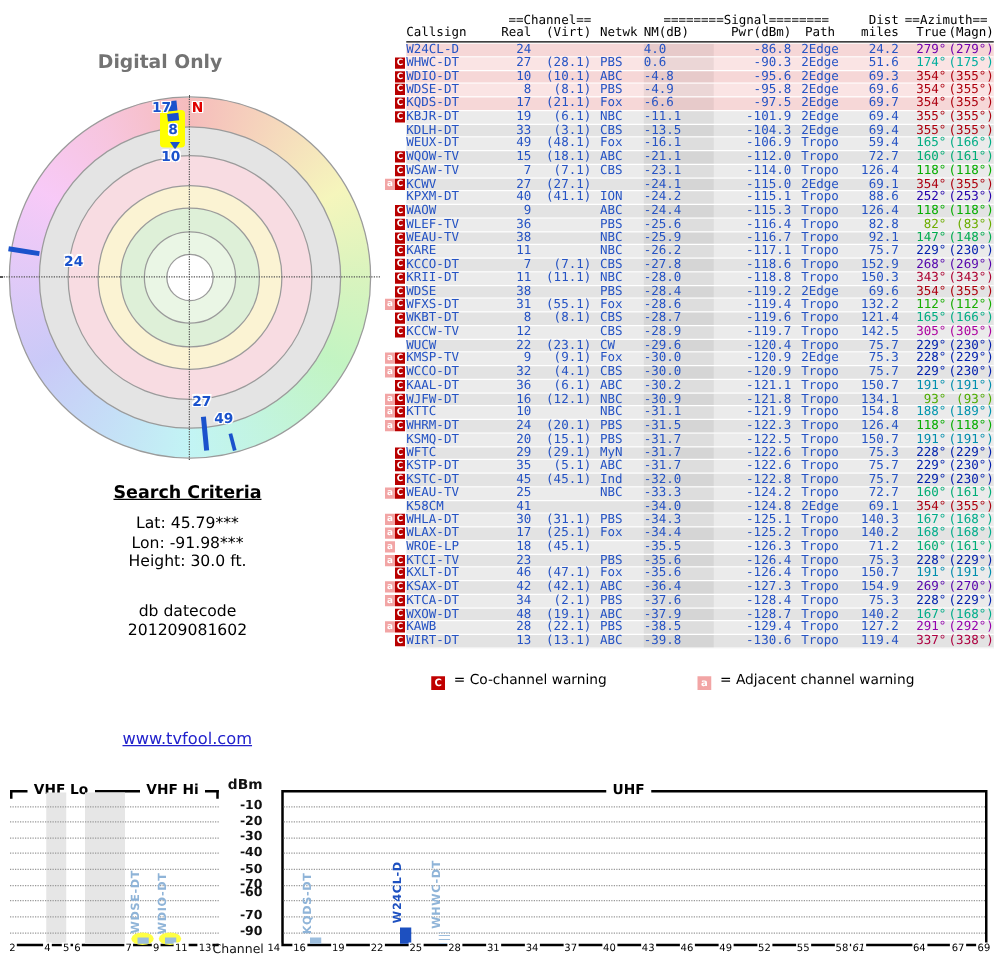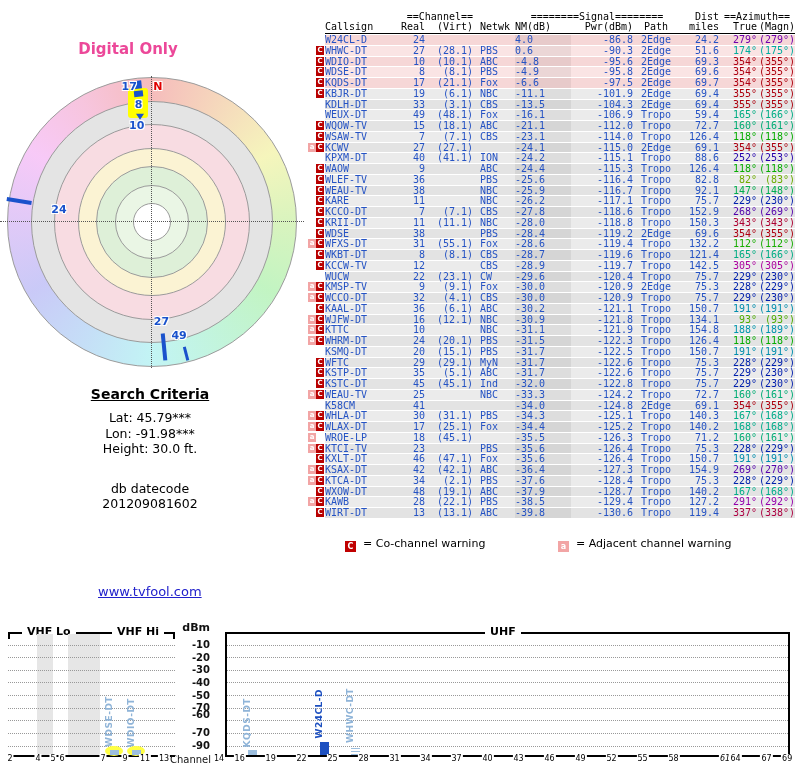--- a/index.html
+++ b/index.html
@@ -1,21 +1,21 @@
 <!DOCTYPE html>
 <html><head>
 <meta charset="utf-8">
 <style>
   html,body{margin:0;padding:0;background:#fff;}
   #page{position:relative;width:800px;height:768px;background:#fff;overflow:hidden;
         font-family:"DejaVu Sans",sans-serif;}
 
   
   #polar-title{position:absolute;left:18px;top:40px;width:220px;text-align:center;
-               font:bold 15px "DejaVu Sans",sans-serif;color:#ec4899;}
+               font:bold 15px "DejaVu Sans",sans-serif;color:#737373;}
   #polar-sub{position:absolute;left:52px;top:62px;width:200px;text-align:center;
              font:11px "DejaVu Sans",sans-serif;color:#222;}
   #polar{position:absolute;left:0;top:72px;width:304px;height:300px;}
   .ring{position:absolute;left:50%;top:50%;transform:translate(-50%,-50%);
         border-radius:50%;border:1px solid #9b9b9b;}
   #ring-rainbow{width:288px;height:288px;
     background:conic-gradient(hsl(0,75%,85%),hsl(30,75%,85%) 30deg,hsl(60,75%,85%) 60deg,
       hsl(90,70%,85%) 90deg,hsl(120,70%,86%) 120deg,hsl(150,70%,86%) 150deg,
       hsl(180,70%,86%) 180deg,hsl(210,75%,87%) 210deg,hsl(240,75%,88%) 240deg,
       hsl(270,75%,88%) 270deg,hsl(300,75%,88%) 300deg,hsl(330,75%,87%) 330deg,hsl(360,75%,85%));}
@@ -297,19 +297,19 @@
       <span class="chnum" style="left: 394.61px;">31</span>
       <span class="chnum" style="left: 425.6px;">34</span>
       <span class="chnum" style="left: 456.59px;">37</span>
       <span class="chnum" style="left: 487.58px;">40</span>
       <span class="chnum" style="left: 518.57px;">43</span>
       <span class="chnum" style="left: 549.56px;">46</span>
       <span class="chnum" style="left: 580.55px;">49</span>
       <span class="chnum" style="left: 611.54px;">52</span>
       <span class="chnum" style="left: 642.53px;">55</span>
       <span class="chnum" style="left: 673.52px;">58</span>
-      <span class="chnum" style="left: 725px; font-style: italic;">61</span>
+      <span class="chnum" style="left: 687px; font-style: italic;">61</span>
       <span class="chnum" style="left: 735.5px;">64</span>
       <span class="chnum" style="left: 766.49px;">67</span>
       <span class="chnum" style="left: 787.15px;">69</span>
     </div>
 
 </div>
 
 </body></html>

